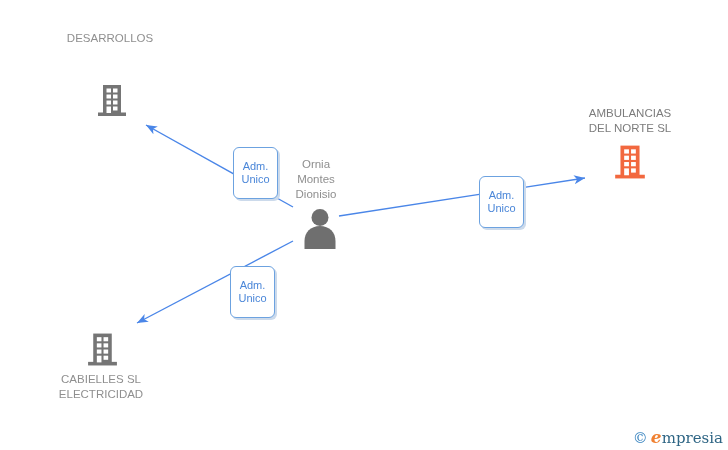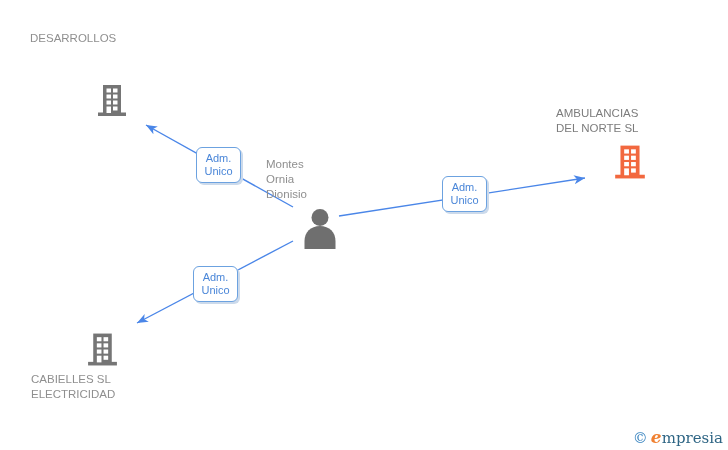--- a/index.html
+++ b/index.html
@@ -4,28 +4,28 @@
 <style>
   html,body { margin:0; padding:0; background:#ffffff; }
   .canvas {
     position:relative; width:728px; height:450px; background:#ffffff;
     font-family:"Liberation Sans", sans-serif; overflow:hidden;
   }
   svg.edges { position:absolute; left:0; top:0; z-index:1; }
   .node-icon { position:absolute; z-index:2; }
   .label {
     position:absolute; z-index:2; color:#8f8f8f; font-size:11.5px;
-    line-height:15px; 
+    line-height:15px; text-align:center;
   }
   .label.bold { font-weight:normal; color:#7c7c7c; }
   .rel-box {
     position:absolute; z-index:3; box-sizing:border-box; width:45px;
     background:#ffffff; border:1.5px solid #6ca2e0; border-radius:6px;
     color:#4a86d8; font-size:11px; line-height:13px; text-align:center;
-    padding:4px 2px; box-shadow:2px 2px 0 #ccdaeb;
+    padding:12px 2px; box-shadow:2px 2px 0 #ccdaeb;margin-left:37px;
   }
   .footer-logo {
     position:absolute; right:5px; bottom:3px; z-index:2;
     font-family:"DejaVu Serif", serif; font-size:15px; white-space:nowrap;
   }
   .footer-logo .copy { color:#3a85c0; font-style:normal; margin-right:3px; }
   .footer-logo .brand-e { color:#f08030; font-style:italic; font-weight:bold; font-size:17px; }
   .footer-logo .brand-rest { color:#2e6584; }
 </style>
 </head>
@@ -100,22 +100,22 @@
       <rect x="11.5" y="23.5" width="4.5" height="6.5"></rect>
       <rect x="18" y="23.5" width="4.5" height="4"></rect>
     </g>
   </svg>
   <div class="label" style="left:31px; top:372px; width:140px;">
     <div>CABIELLES SL</div>
     <div>ELECTRICIDAD</div>
   </div>
 
   <div class="label" style="left:266px; top:157px; width:100px;">
+    <div>Ornia</div>
     <div>Montes</div>
-    <div>Ornia</div>
     <div>Dionisio</div>
   </div>
   <svg class="node-icon" style="left:301px; top:208px;" width="38" height="41" viewBox="0 0 38 41">
     <g fill="#6f6f6f">
       <circle cx="19" cy="9.5" r="8.5"></circle>
       <path d="M19,18 C9.5,18 3.5,24.5 3.5,33 L3.5,41 L34.5,41 L34.5,33 C34.5,24.5 28.5,18 19,18 Z"></path>
     </g>
   </svg>
 
   <div class="rel-box" style="left:196px; top:147px;">Adm. Unico</div>

